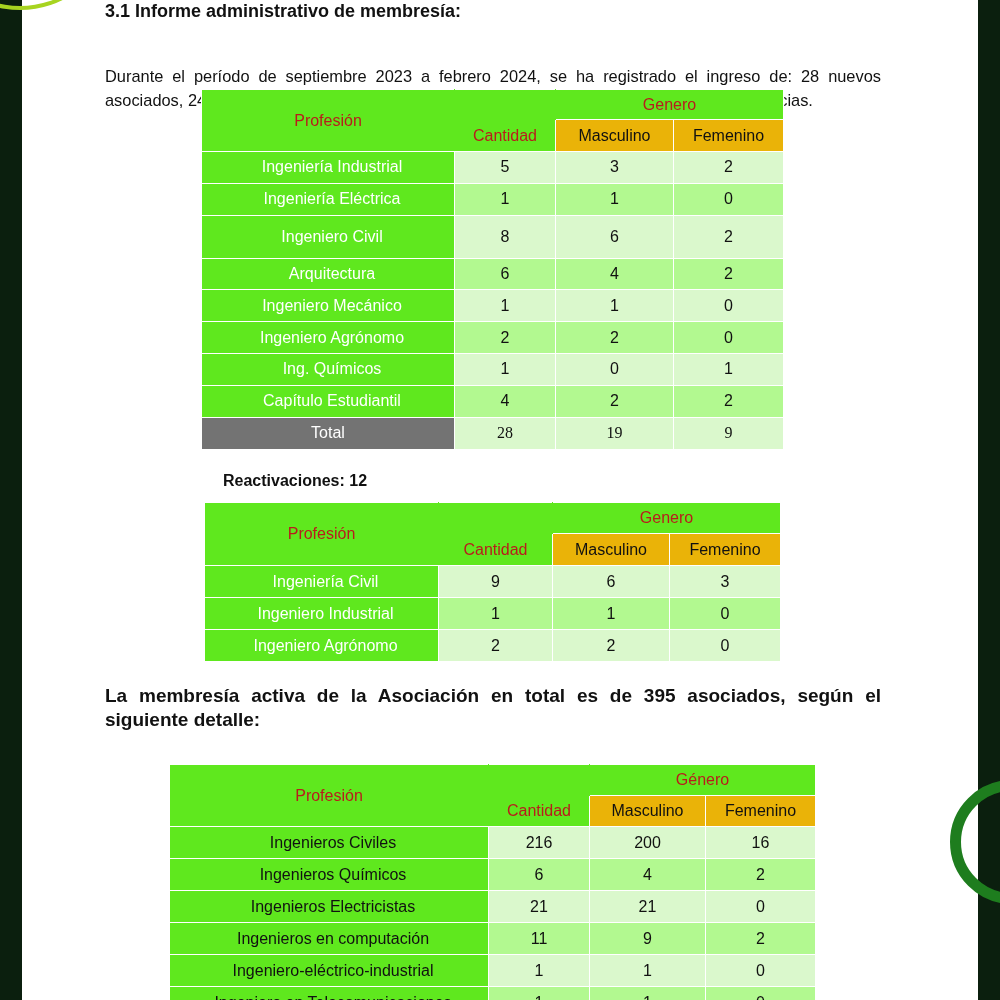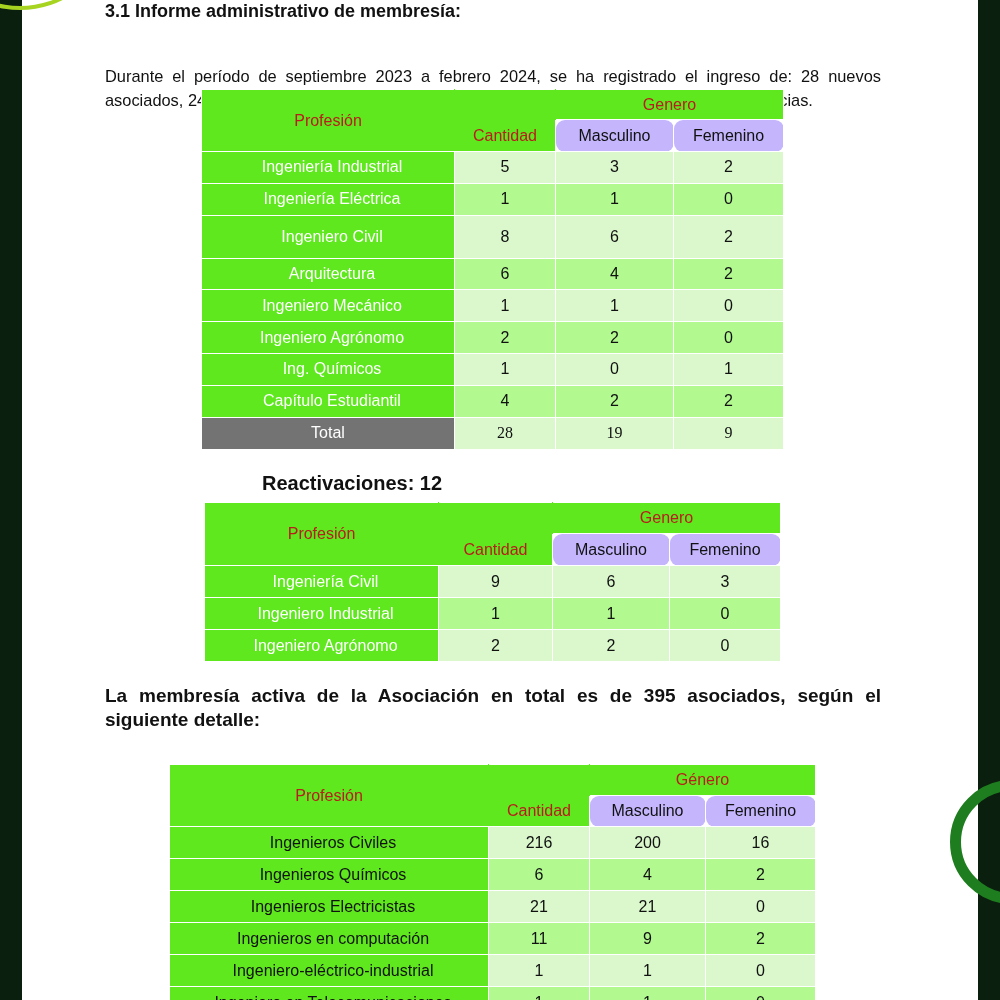--- a/index.html
+++ b/index.html
@@ -17,35 +17,35 @@
   }
   .ring-right {
     position: absolute; left: 950px; top: 780px; width: 124px; height: 124px;
     border: 11px solid #1e7d1e; border-radius: 50%; box-sizing: border-box;
   }
   .heading { position: absolute; left: 105px; top: 1px; font-size: 18px; font-weight: bold; }
   .para {
     position: absolute; left: 105px; top: 20px; width: 776px;
     font-size: 16.4px; line-height: 24px; text-align: justify; margin-top: 44px;
   }
-  .reac-label { position: absolute; left: 223px; top: 472px; font-size: 20px; font-weight: bold; margin-left: 39px; }
+  .reac-label { position: absolute; left: 223px; top: 472px; font-size: 16px; font-weight: bold; }
   .active-para {
     position: absolute; left: 105px; top: 684px; width: 776px;
     font-size: 19px; line-height: 24px; font-weight: bold; text-align: justify;
   }
   table.t {
     position: absolute; border-collapse: collapse; table-layout: fixed;
     font-size: 16px;
   }
   table.t td, table.t th {
     border: 1.5px solid #ffffff; padding: 0; text-align: center; vertical-align: middle;
     font-weight: normal;
   }
   .hg { background: #5fe81e; color: #b91c1c; }
-  .hsub { background: #c4b5fd; color: #111; font-weight: normal; border-radius: 9px; }
+  .hsub { background: #eab308; color: #111; font-weight: normal; }
   .prof { background: #5fe81e; color: #ffffff; font-weight: bold; text-align: left; padding-left: 8px !important; }
   .prof-dark { color: #111; }
   .row-a td.v { background: #daf8cc; }
   .row-b td.v { background: #b2f990; }
   td.v { color: #111; }
   .total-label { background: #737373; color: #ffffff; font-weight: normal; }
   .total-v { font-weight: bold; font-family: Liberation Serif, serif; }
 </style>
 </head>
 <body>

